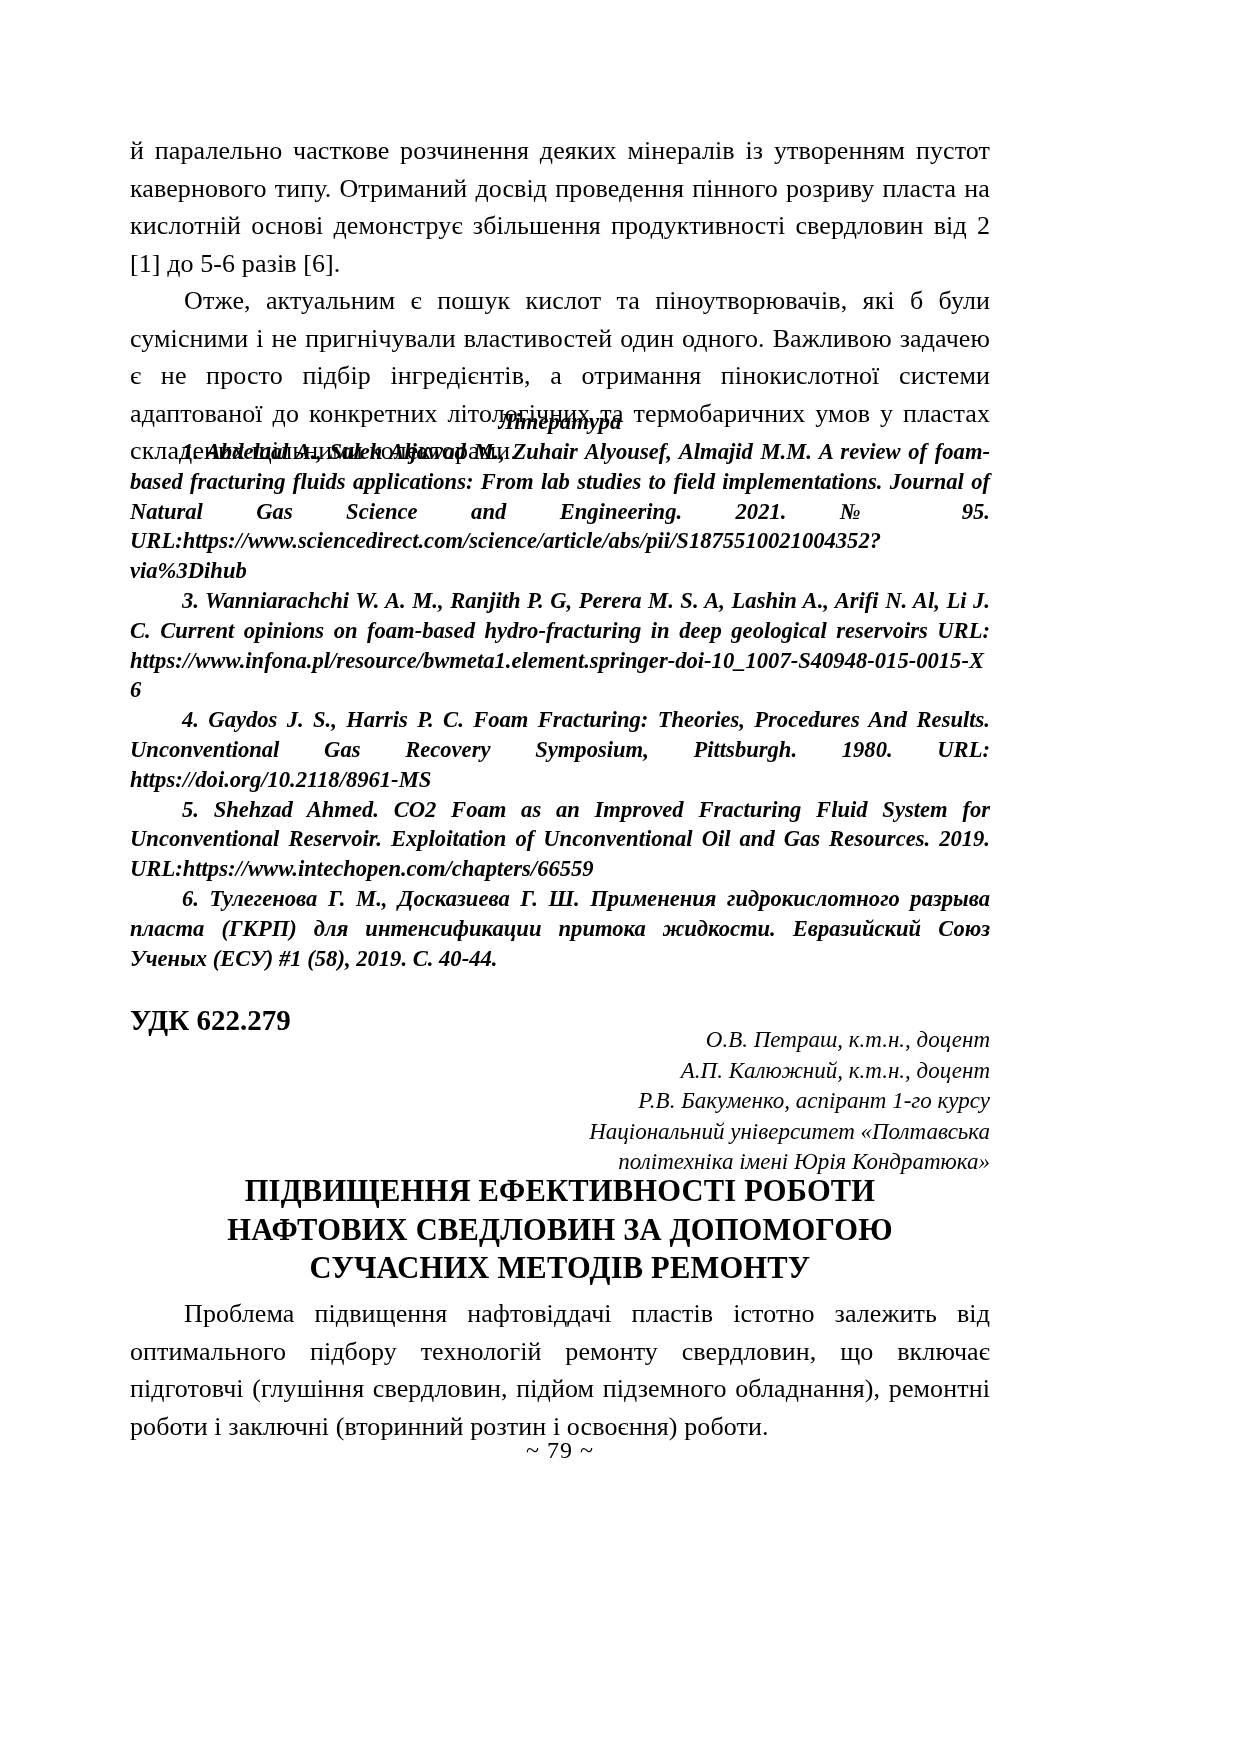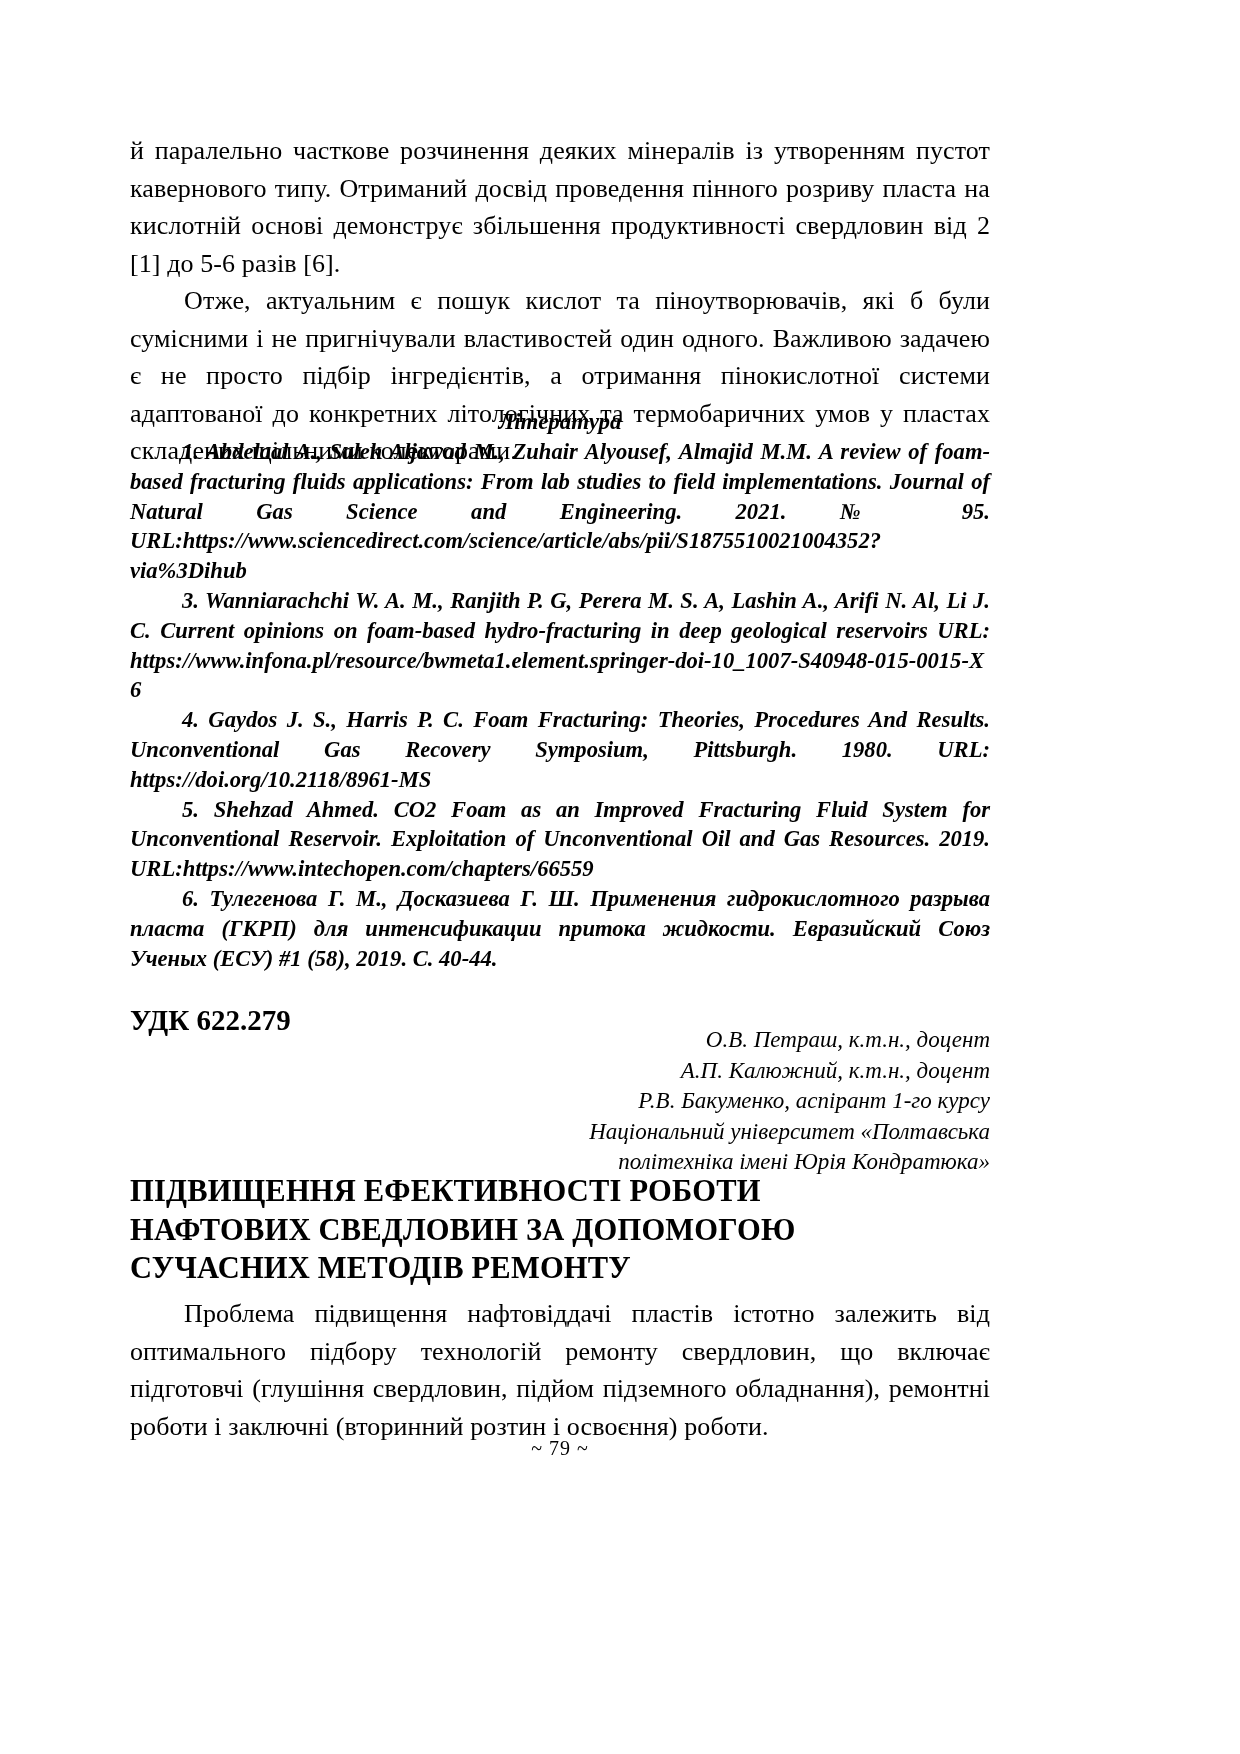--- a/index.html
+++ b/index.html
@@ -78,37 +78,38 @@
     line-height: 30.5px;
   }
   .authors div { white-space: nowrap; font-family: Liberation Serif, serif; }
 
   
   .title {
     position: absolute;
     top: 1172px;
     left: 0;
     width: 860px;
+    text-align: center;
     font-weight: bold;
     font-size: 30.5px;
     line-height: 38.5px;
     letter-spacing: 0.2px;
   }
 
   
   .closing { position: absolute; top: 1295px; left: 0; width: 860px; }
 
   
   .page-number {
     position: absolute;
     top: 1437px;
     left: 0;
     width: 860px;
     text-align: center;
-    font-size: 20px;
+    font-size: 24px;
     letter-spacing: 1px;
   }
 </style>
 </head>
 <body>
 
 <div class="page">
 
   <div class="sec-top">
     <p class="body-par">й паралельно часткове розчинення деяких мінералів із утворенням пустот кавернового типу. Отриманий досвід проведення пінного розриву пласта на кислотній основі демонструє збільшення продуктивності свердловин від 2 [1] до 5-6 разів [6].</p>

